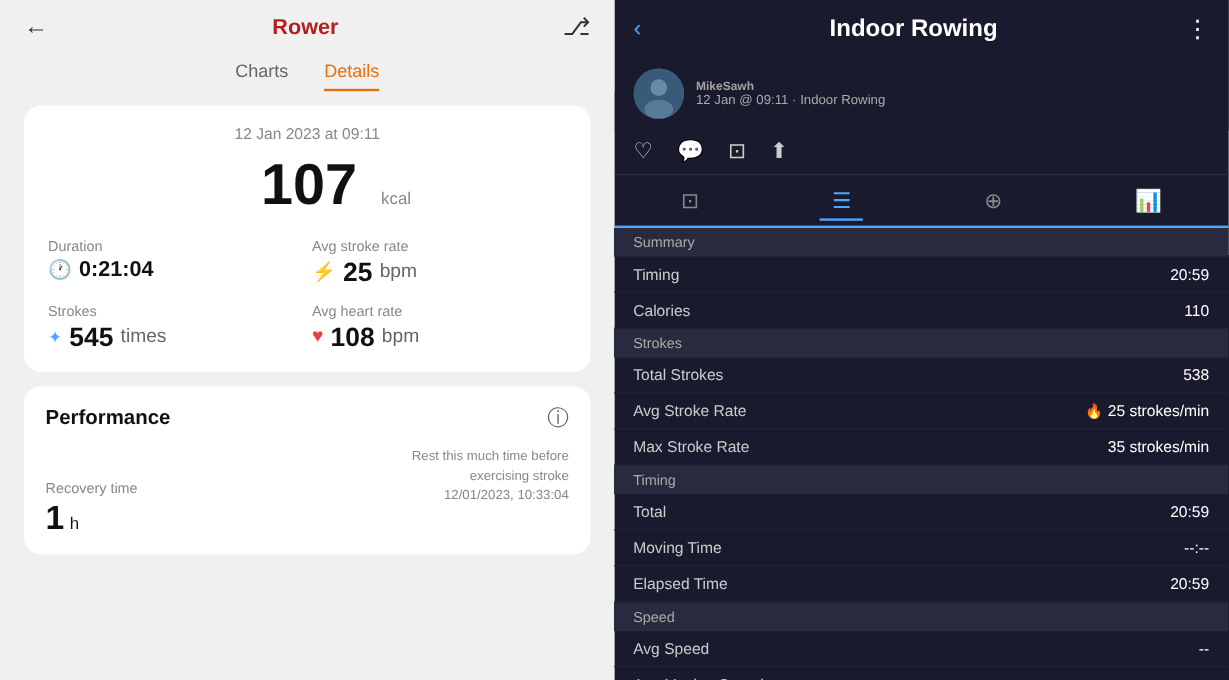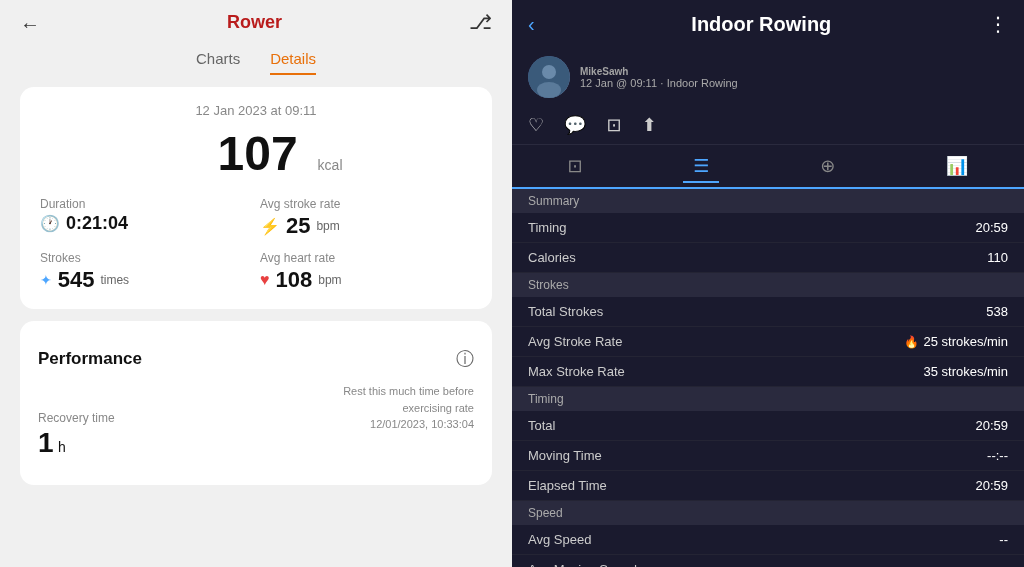--- a/index.html
+++ b/index.html
@@ -129,28 +129,28 @@
       font-size: 16px;
     }
 
     .stat-value {
       font-size: 22px;
       font-weight: 700;
       color: #111;
     }
 
     .stat-unit {
-      font-size: 12px;
+      font-size: 16px;
       color: #666;
     }
 
     .performance-card {
       background: #fff;
       border-radius: 14px;
-      padding: 26px 18px;
+      padding: 14px 18px;
     }
 
     .performance-header {
       display: flex;
       justify-content: space-between;
       align-items: center;
       margin-bottom: 12px;
     }
 
     .performance-title {
@@ -416,21 +416,21 @@
       <div class="performance-body">
         <div class="recovery-section">
           <div class="recovery-label">Recovery time</div>
           <div>
             <span class="recovery-value">1</span>
             <span class="recovery-unit">h</span>
           </div>
         </div>
         <div class="rest-note">
           <div>Rest this much time before</div>
-          <div>exercising rate</div>
+          <div>exercising stroke</div>
           <div>12/01/2023, 10:33:04</div>
         </div>
       </div>
     </div>
 
   </div>
 </div>
 
 <div class="right-panel">
 

